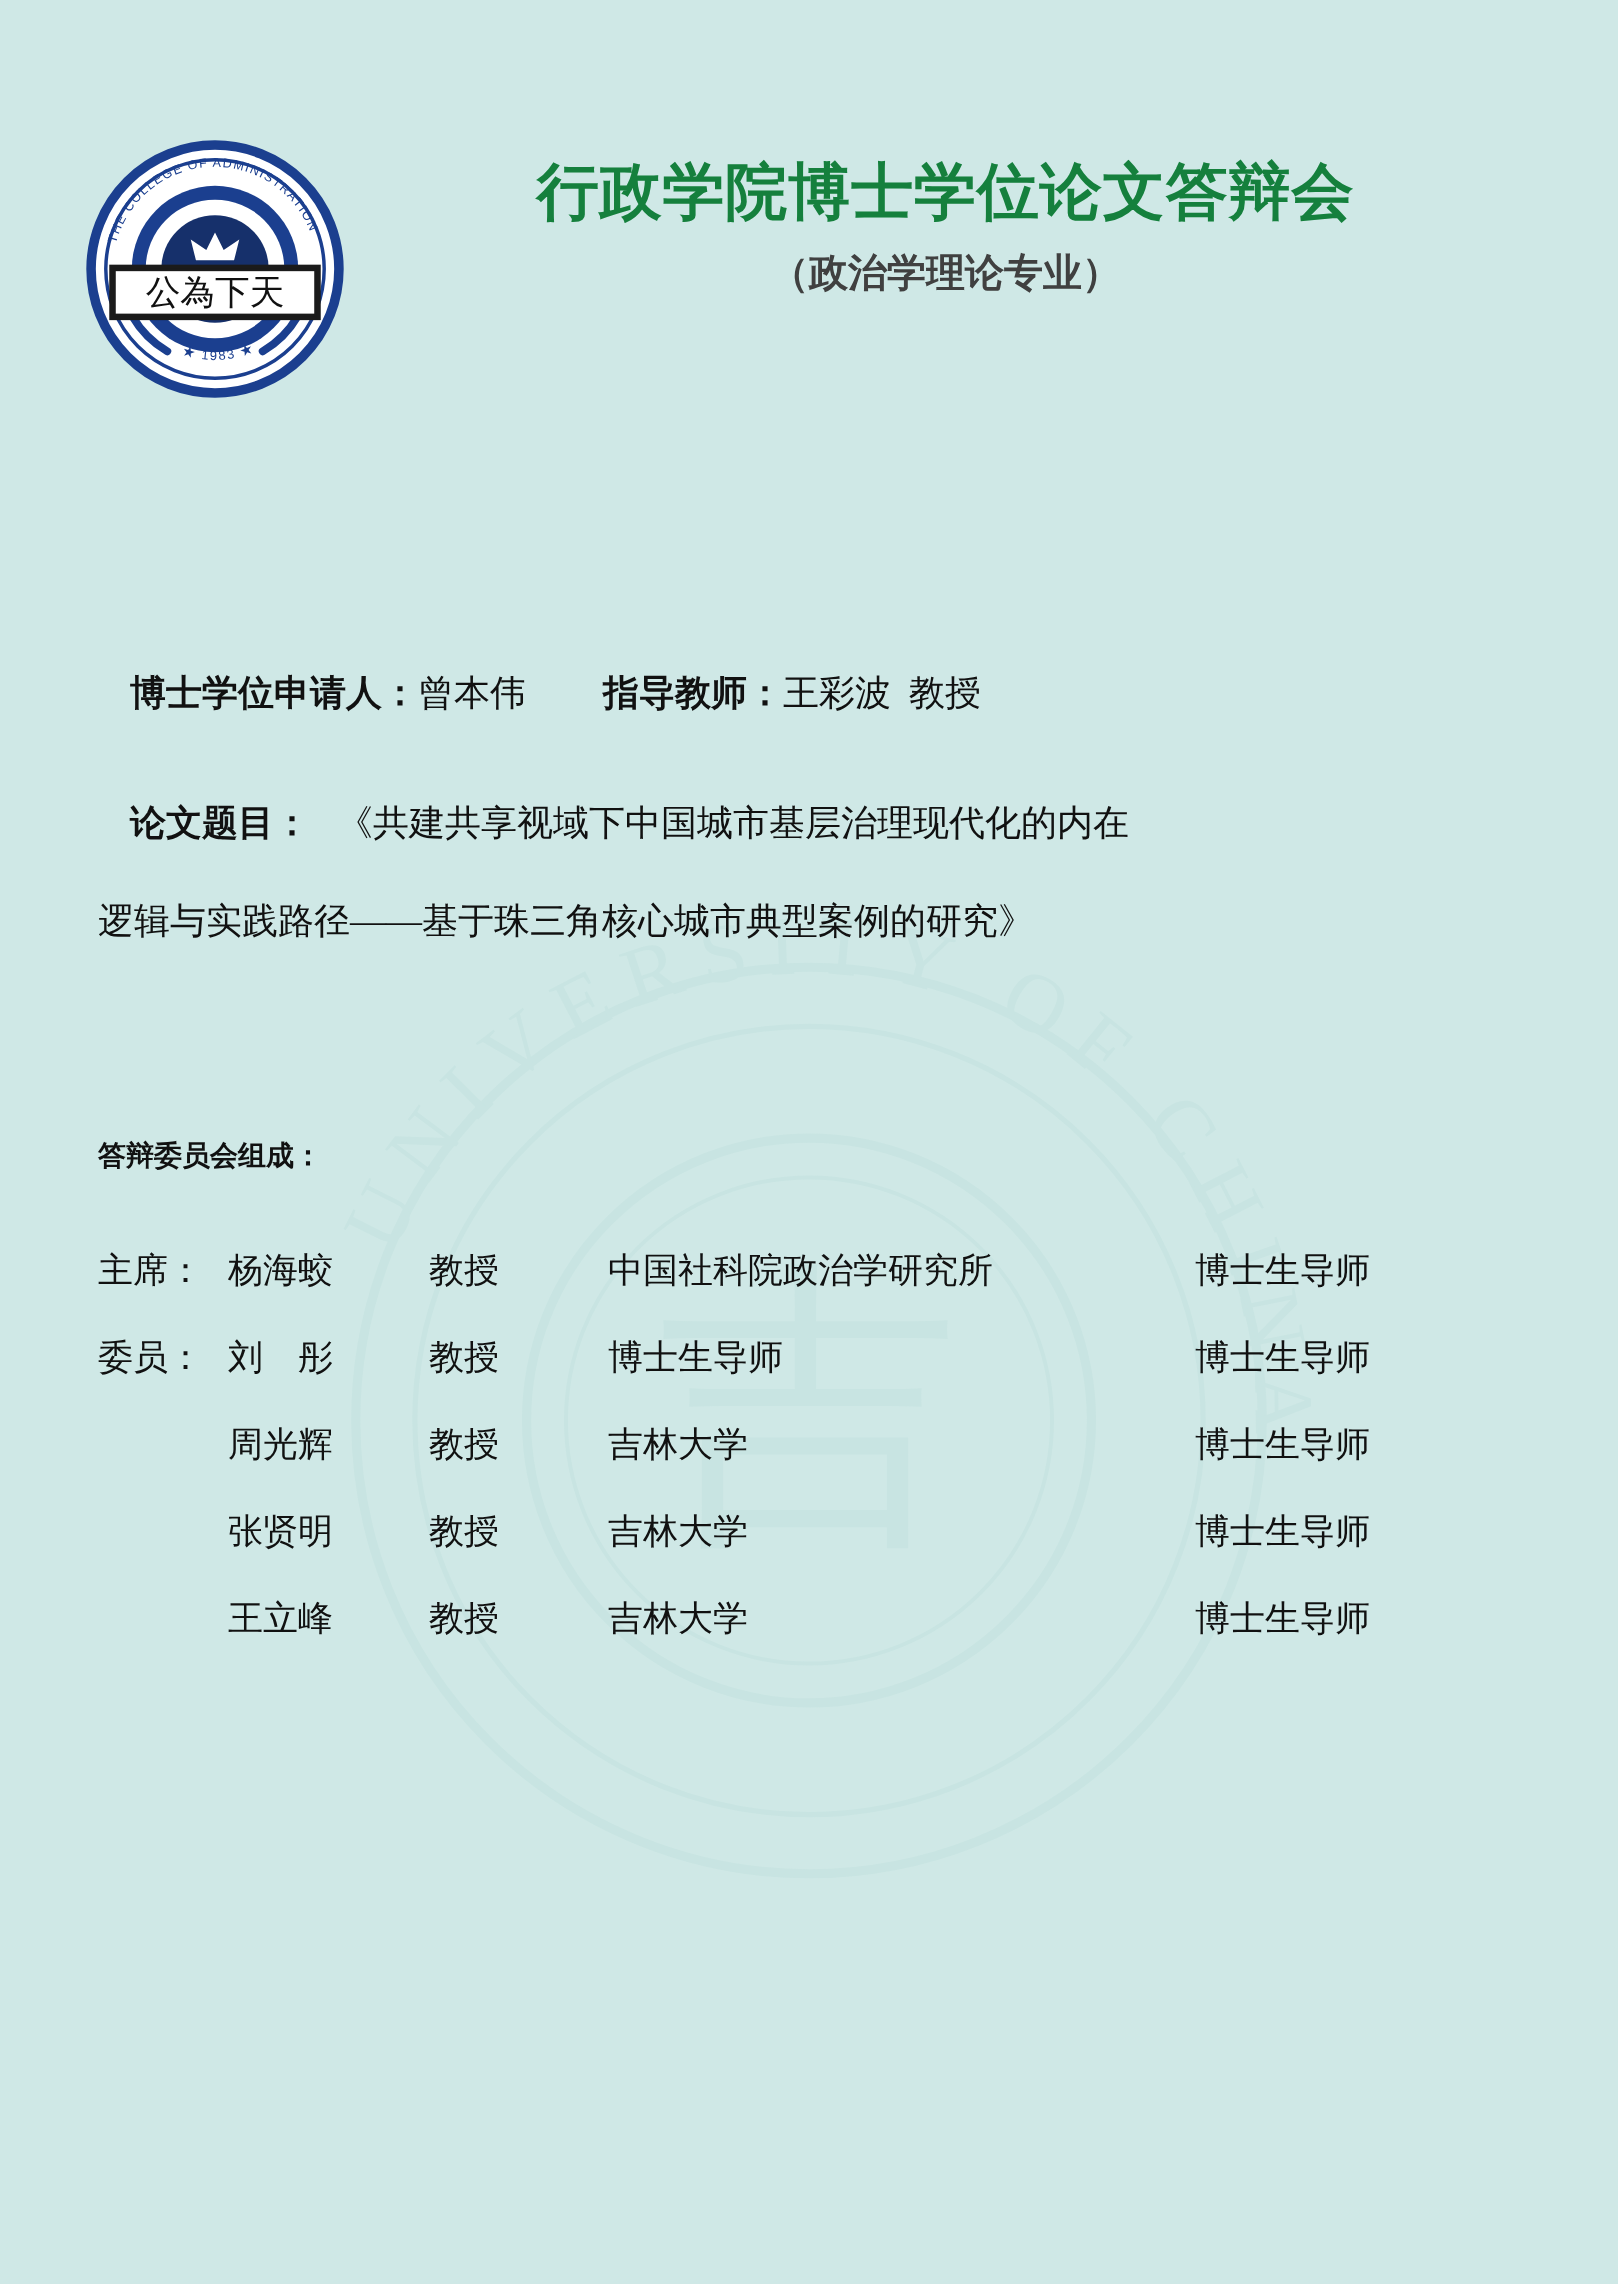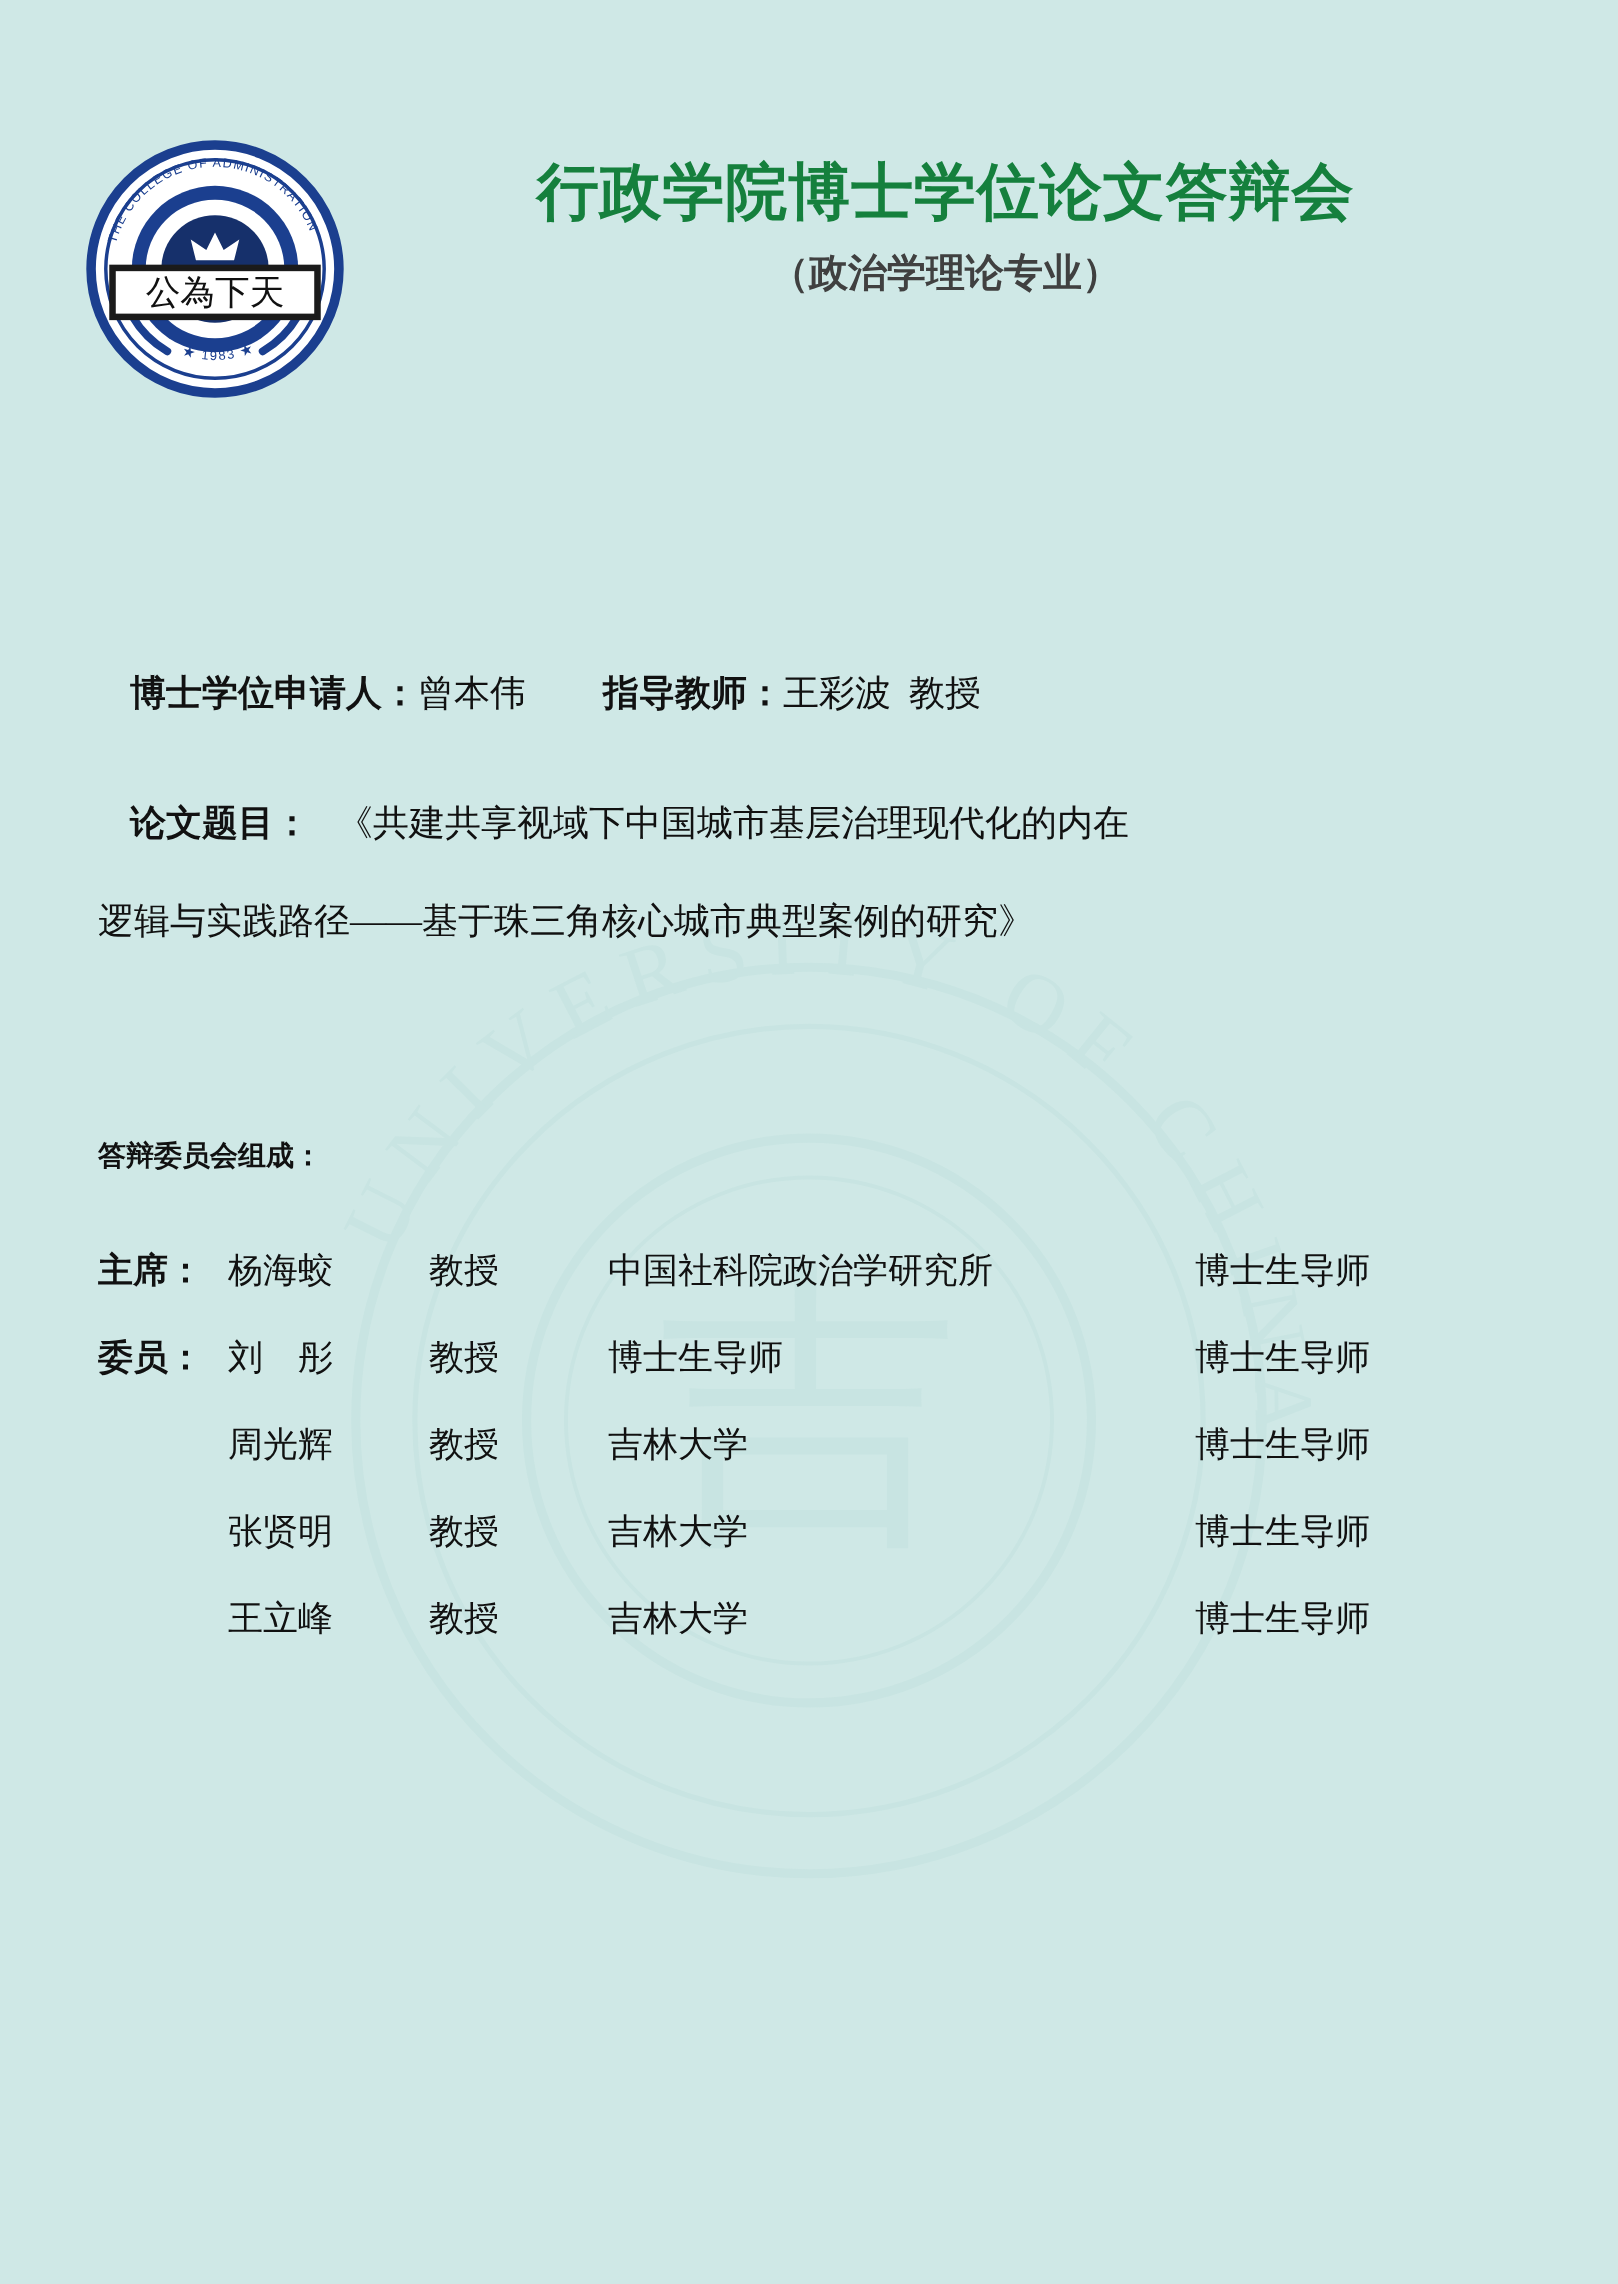--- a/index.html
+++ b/index.html
@@ -126,21 +126,21 @@
     position: relative;
     height: 62px;
     font-size: 35px;
     white-space: nowrap;
   }
   .m-role {
     position: absolute;
     left: 98px;
     top: 0;
     font-family: "Liberation Sans", "DejaVu Sans", sans-serif;
-    font-weight: bold;
+    font-weight: normal;
   }
   .m-name {
     position: absolute;
     left: 228px;
     top: 0;
   }
   .m-title {
     position: absolute;
     left: 429px;
     top: 0;

